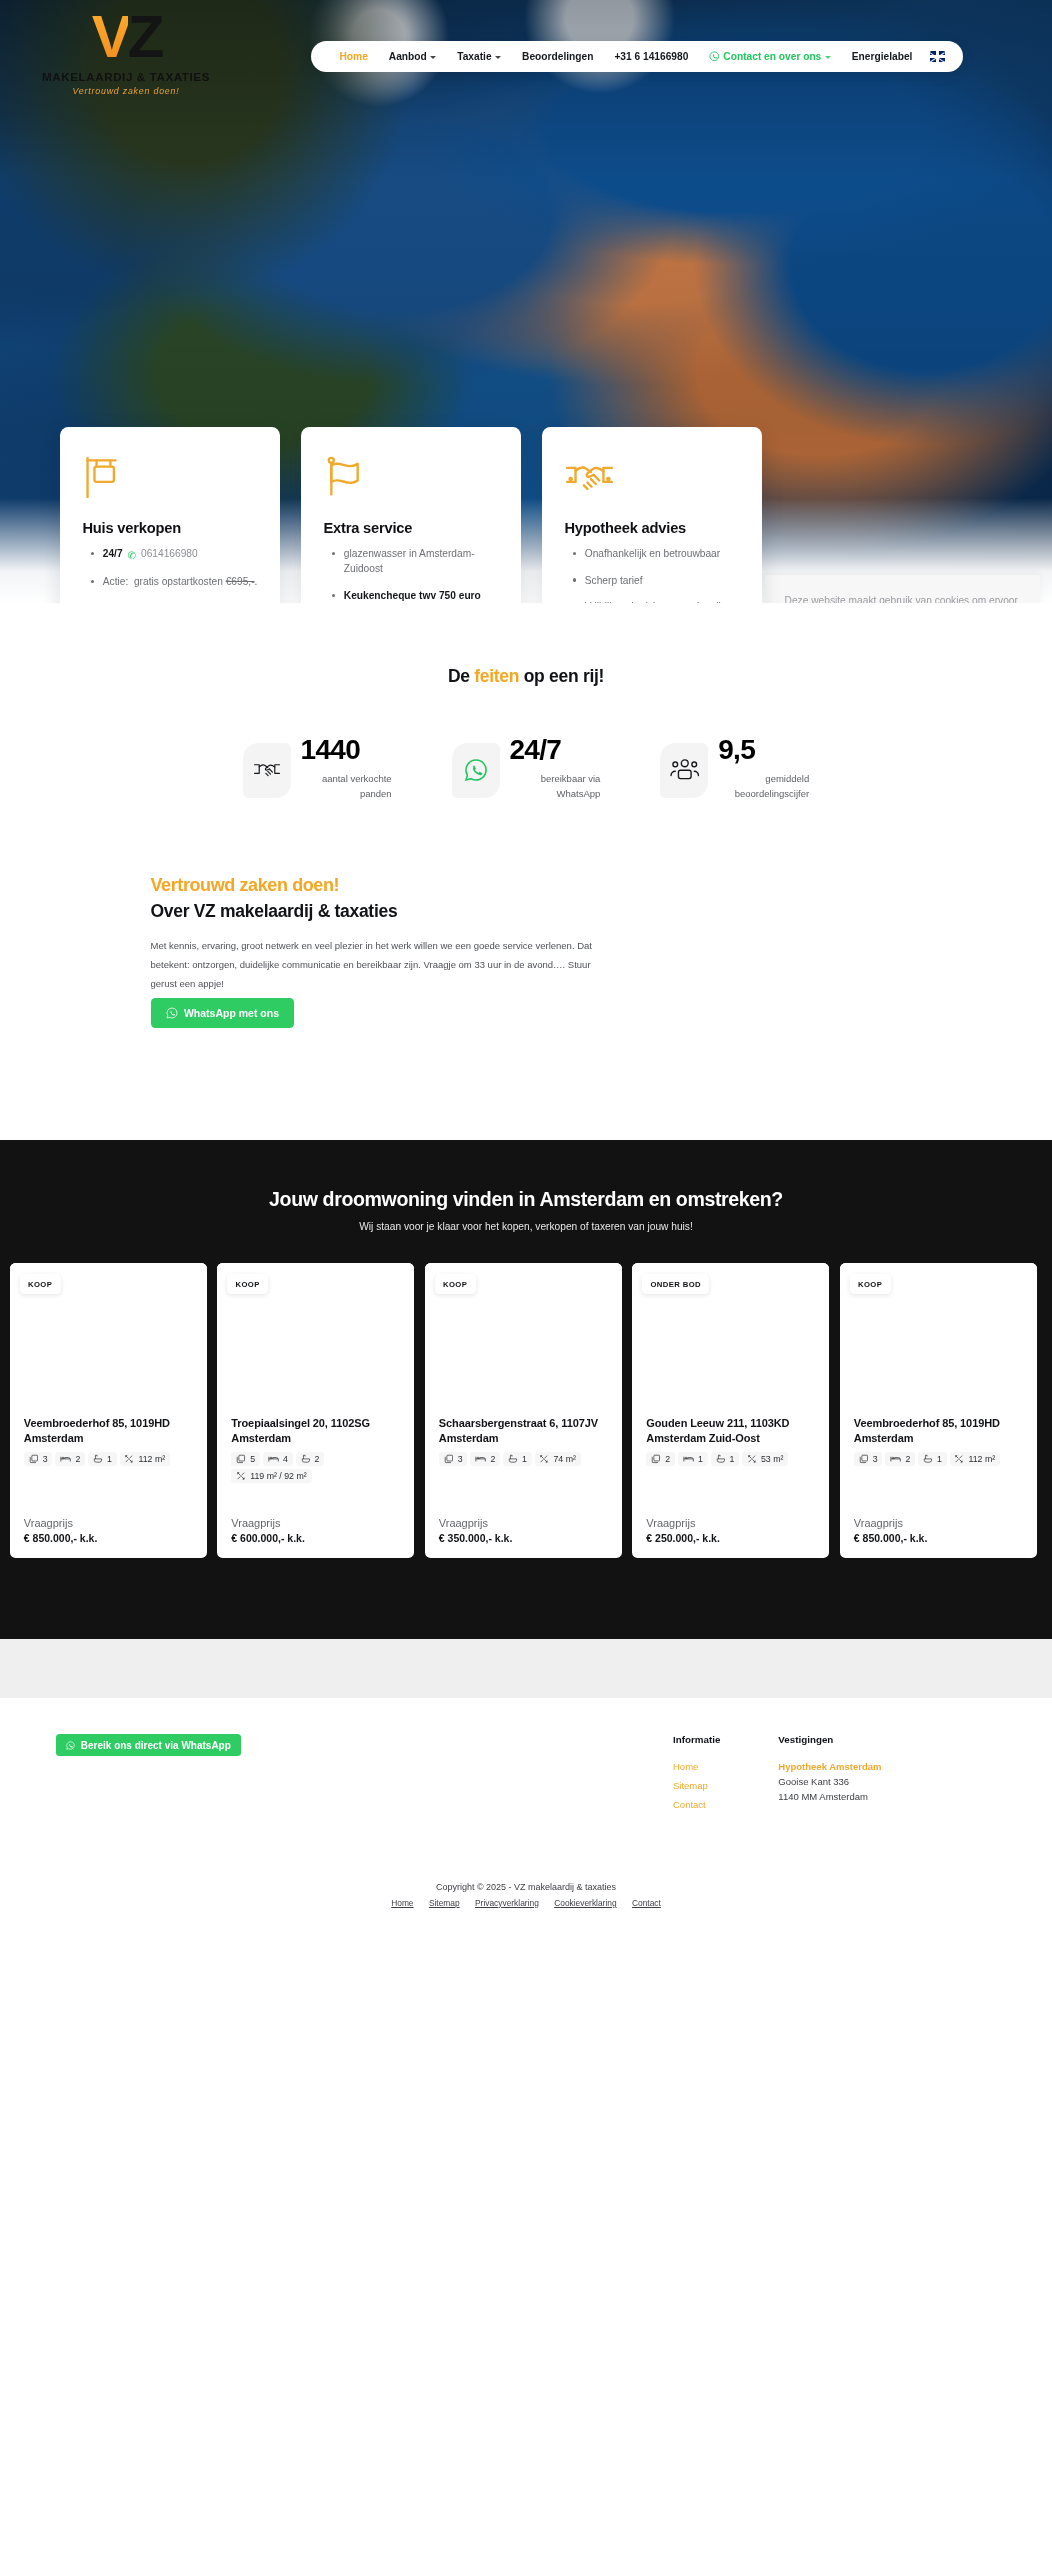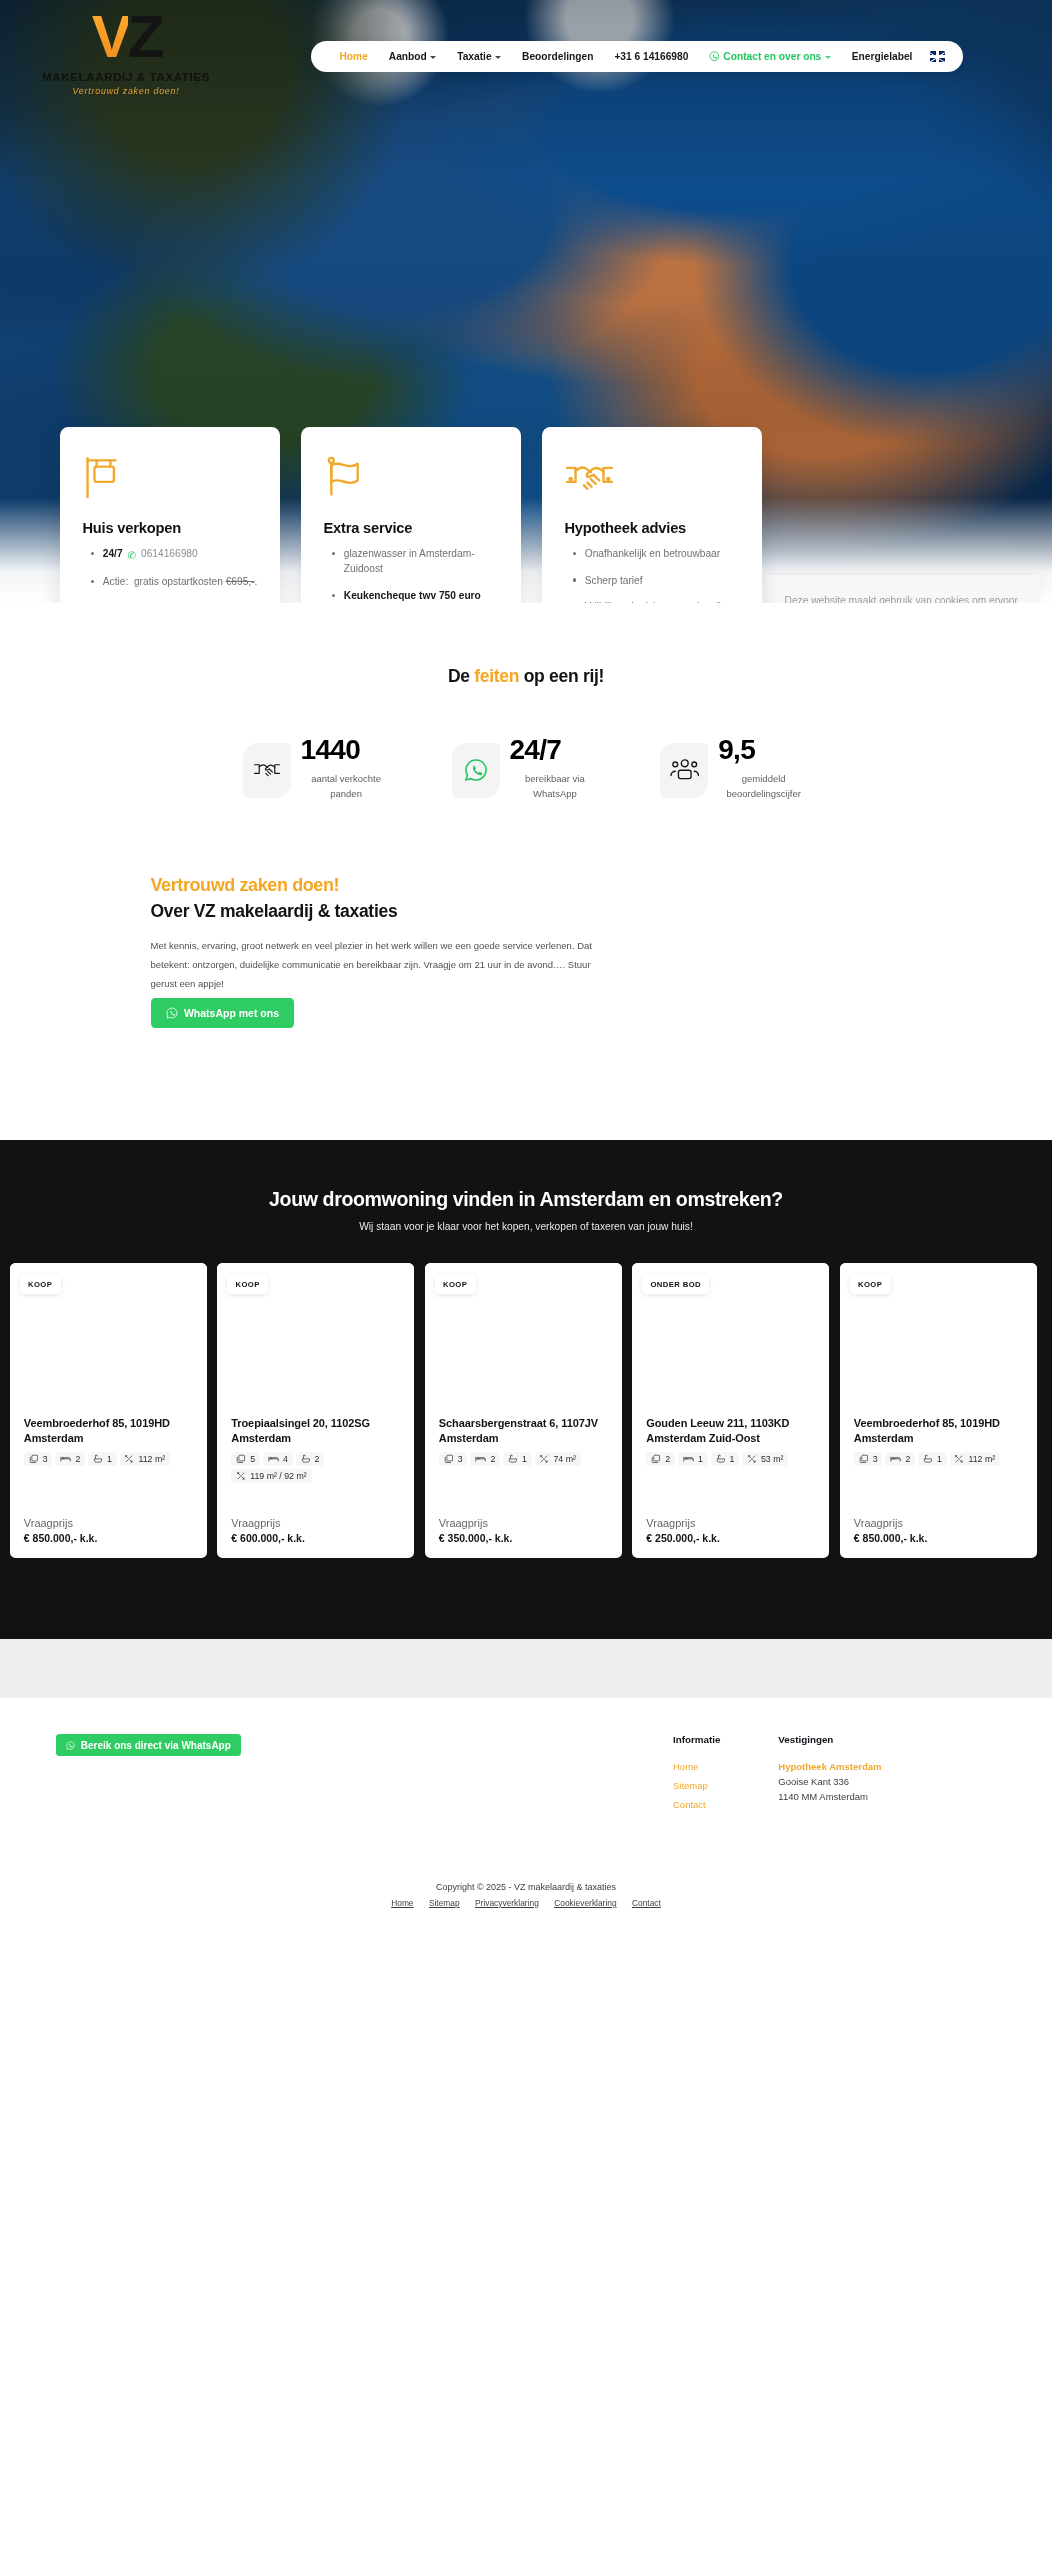--- a/index.html
+++ b/index.html
@@ -154,21 +154,21 @@
   .fact-icon {
     width: 48px; height: 55px; background: #f4f4f4;
     border-radius: 15.4px 5.6px 15.4px 5.6px;
     display: flex; align-items: center; justify-content: center;
     flex: none; margin-top: 12.6px;
   }
   .fact-num {
     font-size: 28px; font-weight: 800; color: #000000; line-height: 1; letter-spacing: -0.7px;
   }
   .fact-label {
-    margin-top: 8.4px; font-size: 9.5px; color: #5f6166; line-height: 1.55; text-align: center;
+    margin-top: 8.4px; font-size: 9.5px; color: #5f6166; line-height: 1.55; text-align: right;
     max-width: 91px;
   }
   .fact-text { text-align: left; padding-top: 5.6px; }
 
   
   .about { padding: 74px 0 0; }
   .about-inner { width: 786px; margin: 0 auto; padding-left: 17.5px; }
   .about h3 {
     font-size: 18px; font-weight: 800; color: #f5a623; letter-spacing: -0.4px;
   }
@@ -412,21 +412,21 @@
         <div class="fact-label">gemiddeld beoordelingscijfer</div>
       </div>
     </div>
   </div>
 </section>
 
 <section class="about">
   <div class="about-inner">
     <h3>Vertrouwd zaken doen!</h3>
     <h2>Over VZ makelaardij &amp; taxaties</h2>
-    <p>Met kennis, ervaring, groot netwerk en veel plezier in het werk willen we een goede service verlenen. Dat betekent: ontzorgen, duidelijke communicatie en bereikbaar zijn. Vraagje om 21 uur in de avond…. Stuur gerust een appje!</p>
+    <p>Met kennis, ervaring, groot netwerk en veel plezier in het werk willen we een goede service verlenen. Dat betekent: ontzorgen, duidelijke communicatie en bereikbaar zijn. Vraagje om 33 uur in de avond…. Stuur gerust een appje!</p>
     <button class="wa-btn">
       <svg width="12" height="12" viewBox="0 0 24 24" fill="none" stroke="#fff" stroke-width="1.6">
         <path d="M12 2a10 10 0 0 0-8.6 15.1L2 22l5.1-1.3A10 10 0 1 0 12 2z"></path>
         <path d="M8.6 8.2c.3-.5.6-.5.9-.5l.6.02c.2 0 .45-.07.7.55l.85 2.1c.07.17.12.37-.02.57l-.42.6c-.1.13-.2.27-.07.5.13.22.6.98 1.27 1.58.87.77 1.6 1.02 1.83 1.13.22.1.37.09.5-.06l.6-.7c.17-.2.33-.16.55-.08l2 .95c.22.1.37.16.42.24.06.1.06.53-.13 1.05-.2.5-1.1 1-1.53 1.03-.42.04-.82.2-2.77-.57-2.35-.93-3.83-3.33-3.95-3.5-.1-.15-.93-1.24-.93-2.37 0-1.12.6-1.67.8-1.9z" fill="#fff" stroke="none"></path>
       </svg>
       <span>WhatsApp met ons</span>
     </button>
   </div>
 </section>
 

